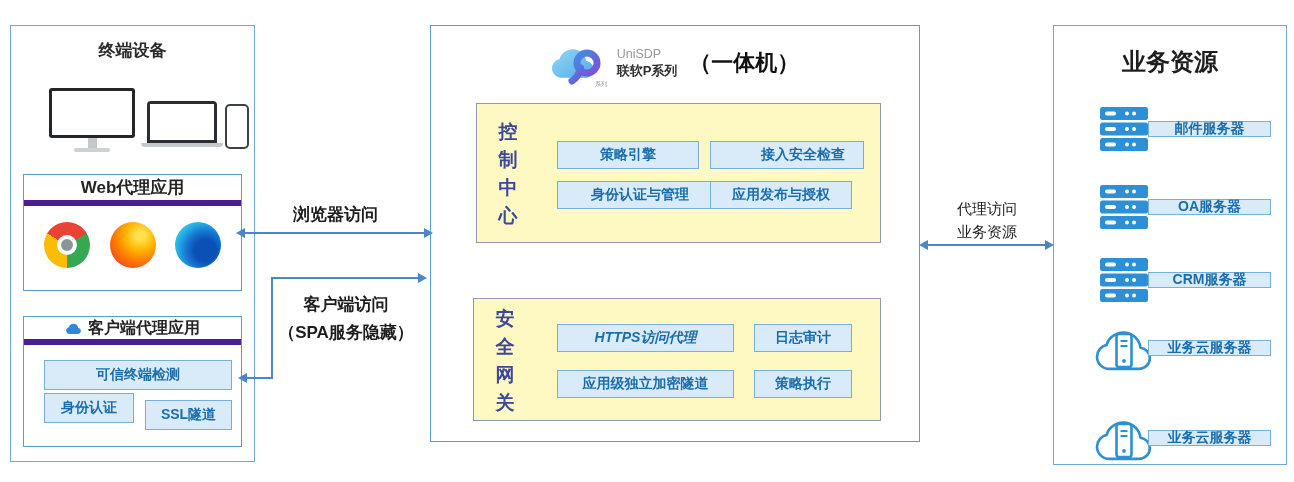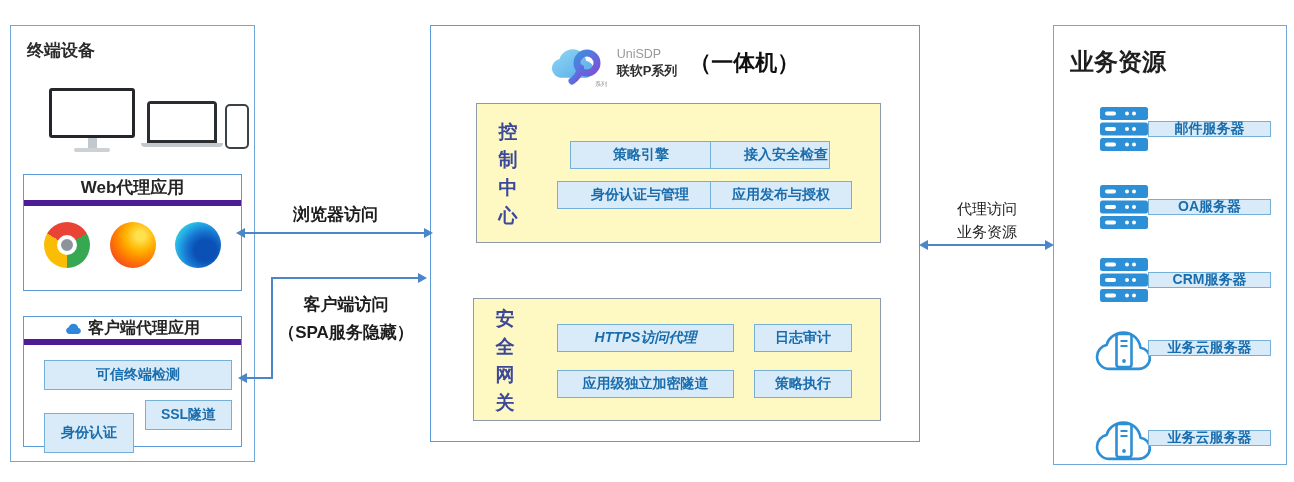--- a/index.html
+++ b/index.html
@@ -1,21 +1,21 @@
 <!DOCTYPE html>
 <html><head>
 <meta charset="utf-8">
 <style>
   * { box-sizing: border-box; margin: 0; padding: 0; }
   html,body { background:#fff; }
   body { font-family: "Liberation Sans", "DejaVu Sans", sans-serif; }
   #stage { position:relative; width:1294px; height:482px; background:#fff; overflow:hidden; }
 
   .panel { position:absolute; border:1.5px solid #6ea7d8; background:#fff; }
-  .panel-title { position:absolute; left:16px; width:100%; text-align:left; font-weight:600; color:#2b2b2b; }
+  .panel-title { position:absolute; left:0; width:100%; text-align:center; font-weight:600; color:#2b2b2b; }
 
   
   #left-panel  { left:10px; top:25px; width:245px; height:437px; }
   #lp-title { top:13px; font-size:17px; }
 
   .devices { position:absolute; left:16px; top:60px; width:214px; height:92px; }
   .monitor { position:absolute; left:22px; top:2px; width:86px; }
   .monitor .scr { width:86px; height:50px; background:#23272b; border-radius:3px; padding:3px; }
   .scr-in { width:100%; height:100%; background:#fff; }
   .monitor .neck { width:9px; height:10px; background:#c3c8cd; margin:0 auto; }
@@ -112,21 +112,21 @@
     </div>
 
     <div id="client-proxy-box" class="inner-box">
       <div class="hdr">
         <svg width="17" height="12" viewBox="0 0 16 13">
           <path d="M4.406 3.342A5.53 5.53 0 0 1 8 2c2.69 0 4.923 2 5.166 4.579C14.758 6.804 16 8.137 16 9.773 16 11.569 14.502 13 12.687 13H3.781C1.708 13 0 11.366 0 9.318c0-1.763 1.266-3.223 2.942-3.593.143-.863.698-1.723 1.464-2.383z" fill="#2e86de"></path>
         </svg>
         <span>客户端代理应用</span>
       </div>
       <div class="chip" style="left:20px; top:43px; width:188px; height:30px;">可信终端检测</div>
-      <div class="chip" style="left:20px; top:96px; width:90px; height:40px;">身份认证</div>
+      <div class="chip" style="left:20px; top:76px; width:90px; height:30px;">身份认证</div>
       <div class="chip" style="left:121px; top:83px; width:87px; height:30px;">SSL隧道</div>
     </div>
   </div>
 
   <div id="center-panel" class="panel">
     <div class="brand">
       <svg width="56" height="48" viewBox="0 0 56 48">
         <defs>
           <linearGradient id="lgc" x1="0" y1="0" x2="1" y2="1">
             <stop offset="0" stop-color="#92d8f4"></stop>
@@ -146,22 +146,22 @@
       </svg>
       <div class="brand-text">
         <div class="brand-product">UniSDP</div>
         <div class="brand-series">联软P系列</div>
       </div>
       <div class="brand-suffix">（一体机）</div>
     </div>
 
     <div id="control-box" class="ibox">
       <div class="vtitle">控制中心</div>
-      <div class="chip" style="left:80px;  top:37px; width:142px; height:28px;margin-left:13px;">策略引擎</div>
-      <div class="chip" style="left:233px; top:37px; width:120px; height:28px;padding-left:32px;">接入安全检查</div>
+      <div class="chip" style="left:80px;  top:37px; width:142px; height:28px;">策略引擎</div>
+      <div class="chip" style="left:233px; top:37px; width:154px; height:28px;padding-left:32px;">接入安全检查</div>
       <div class="chip" style="left:80px;  top:77px; width:166px; height:28px;">身份认证与管理</div>
       <div class="chip" style="left:233px; top:77px; width:142px; height:28px;">应用发布与授权</div>
     </div>
 
     <div id="dash-link"></div>
     <div class="ah ah-up" style="left:670px; top:245px;"></div>
     <div class="ah ah-down" style="left:670px; top:290px;"></div>
 
     <div id="gateway-box" class="ibox">
       <div class="vtitle">安全网关</div>

